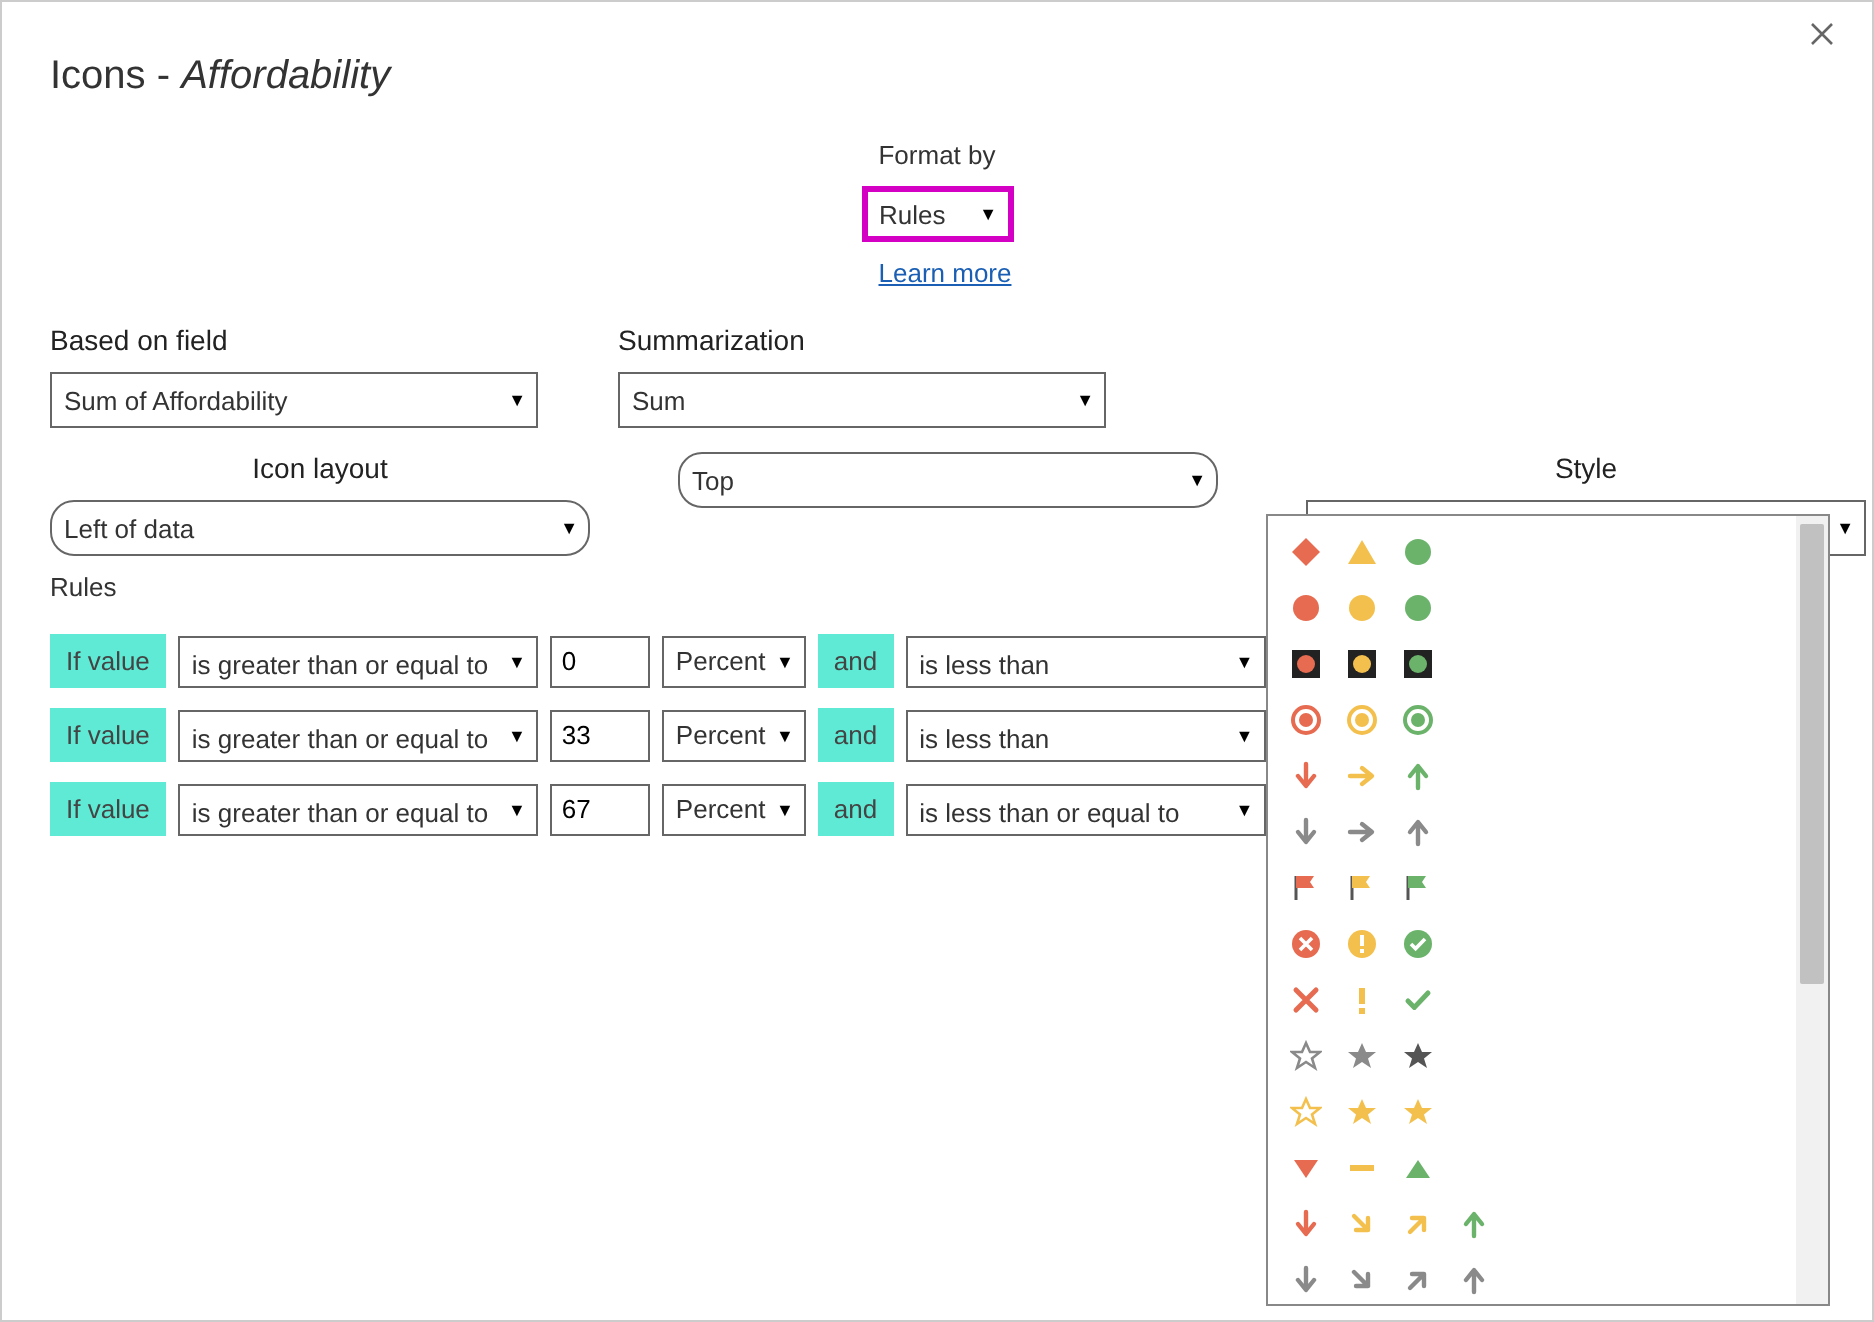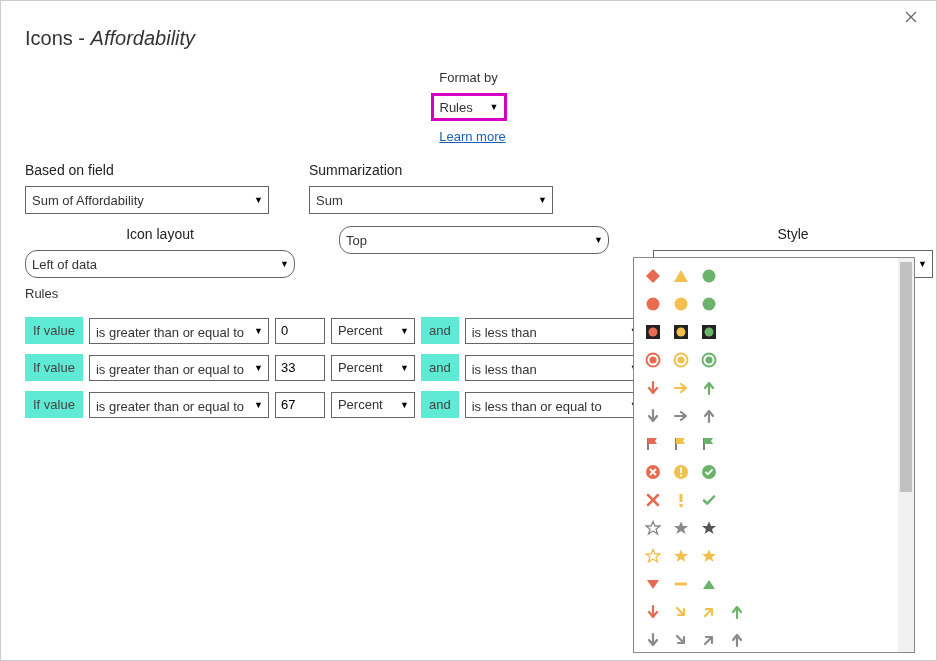--- a/index.html
+++ b/index.html
@@ -102,21 +102,21 @@
     color: #444;
   }
   .rule-row .dd-op { width: 180px; height: 26px; align-items: flex-end; }
   .rule-row .num-input {
     border: 1px solid #666;
     width: 50px;
     height: 26px;
     padding: 2px 5px;
     font-size: 13px;
   }
-  .rule-row .dd-unit { width: 84px; height: 26px; }
+  .rule-row .dd-unit { width: 72px; height: 26px; }
   .trailing {
     background: #f2f2f2;
     height: 26px;
     flex: 0 0 6px;
     border-right: 1px solid #e0e0e0;
   }
   
   .style-panel {
     position: absolute;
     top: 256px;

